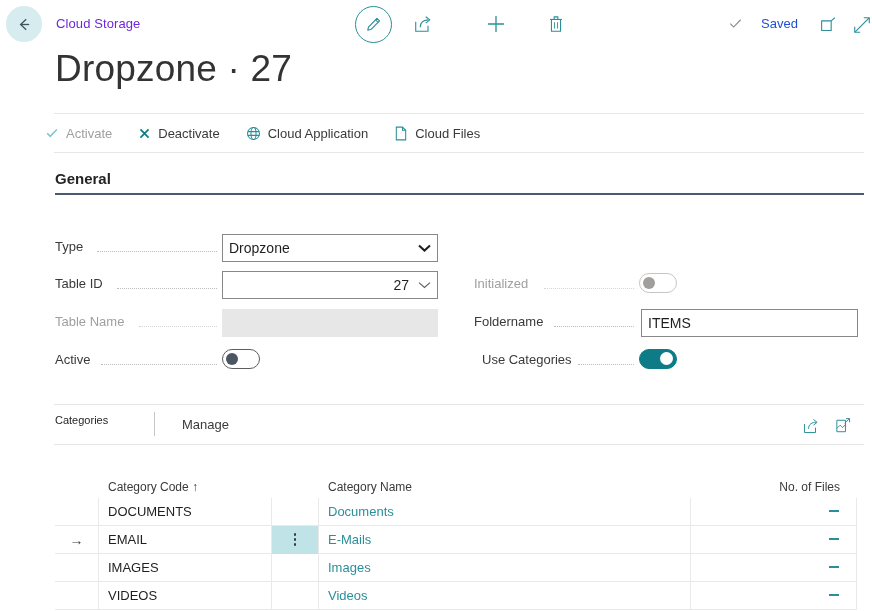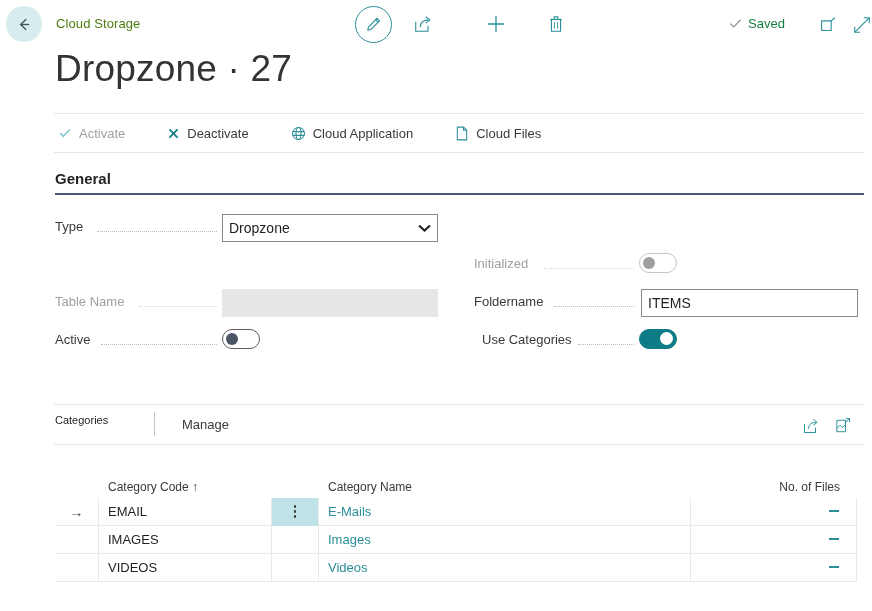--- a/index.html
+++ b/index.html
@@ -32,21 +32,21 @@
     background: #d6ecef;
     display: flex; align-items: center; justify-content: center;
     cursor: pointer;
   }
   .back-btn svg { display: block; }
 
   .breadcrumb {
     position: absolute;
     left: 56px; top: 16px;
     font-size: 13px;
-    color: #4d7c0f;
+    color: #6d28d9;
     letter-spacing: .1px;
   }
 
   .pencil-btn {
     position: absolute;
     left: 355px; top: 6px;
     width: 37px; height: 37px;
     border-radius: 50%;
     border: 1.2px solid #2a8f99;
     display: flex; align-items: center; justify-content: center;
@@ -62,22 +62,22 @@
     cursor: pointer;
   }
   .ticon-share  { left: 410px; }
   .ticon-plus   { left: 483px; }
   .ticon-trash  { left: 543px; }
 
   .saved {
     position: absolute;
     left: 728px; top: 16px;
     font-size: 13px;
-    color: #15803d;
-    display: flex; align-items: center; gap: 5px;
+    color: #1d4ed8;
+    display: flex; align-items: center; gap: 18px;
   }
   .saved .chk { display: block; }
   .ticon-newwin { left: 815px; top: 12px; }
   .ticon-expand { left: 849px; top: 12px; }
 
   
   .page-title {
     position: absolute;
     left: 55px; top: 48px;
     font-size: 37px;
@@ -89,25 +89,25 @@
 
   
   .actionbar-top-rule {
     position: absolute;
     left: 54px; top: 113px;
     width: 810px; height: 1px;
     background: #e6e6e6;
   }
   .actionbar {
     position: absolute;
-    left: 58px; top: 118px;
+    left: 45px; top: 118px;
     height: 30px;
     display: flex;
     align-items: center;
-    gap: 16px;
+    gap: 0px;
   }
   .act {
     display: flex; align-items: center;
     gap: 7px;
     font-size: 13px;
     cursor: pointer;
     margin-right: 26px;
     white-space: nowrap;
     color: #3b3a39;
   }
@@ -127,21 +127,21 @@
     font-weight: bold;
     color: #252423;
   }
   .sec-rule {
     position: absolute;
     left: 55px; top: 193px;
     width: 809px; height: 1.5px;
     background: #4b5a72;
   }
 
-  .field-row { position: absolute; height: 28px; }
+  .field-row { position: absolute; height: 28px; margin-top: 20px; }
   .flabel {
     position: absolute;
     top: 5px;
     font-size: 13px;
     color: #3b3a39;
     white-space: nowrap;
   }
   .flabel.dim { color: #a19f9d; }
   .leader {
     position: absolute;
@@ -434,20 +434,32 @@
     <div class="inp" style="left:167px; width:216px;">
       <span>Dropzone</span>
       <span class="chev">
         <svg width="13" height="8" viewBox="0 0 13 8">
             <path d="M1 1.4 L6.5 6.6 L12 1.4" fill="none" stroke="#201f1e" stroke-width="2"></path>
           </svg>
       </span>
     </div>
   </div>
 
+  <div class="field-row" style="left:55px; top:251px; width:383px;">
+    <span class="flabel" style="left:0;">Table ID</span>
+    <span class="leader" style="left:62px; width:100px;"></span>
+    <div class="inp" style="left:167px; width:216px;">
+      <span class="val-right">27</span>
+      <span class="chev">
+        <svg width="13" height="8" viewBox="0 0 13 8">
+            <path d="M1 1.6 L6.5 6.4 L12 1.6" fill="none" stroke="#605e5c" stroke-width="1.1"></path>
+          </svg>
+      </span>
+    </div>
+  </div>
 
   <div class="field-row" style="left:55px; top:289px; width:383px;">
     <span class="flabel dim" style="left:0;">Table Name</span>
     <span class="leader dim" style="left:84px; width:78px;"></span>
     <div class="inp readonly" style="left:167px; width:216px;">
       <span></span>
     </div>
   </div>
 
   <div class="field-row" style="left:55px; top:327px; width:383px;">
@@ -507,20 +519,29 @@
   <div class="grid">
 
     <div class="grid-head">
       <div class="gh c-arrow"></div>
       <div class="gh c-code">Category Code ↑</div>
       <div class="gh c-menu"></div>
       <div class="gh c-name">Category Name</div>
       <div class="gh c-files">No. of Files</div>
     </div>
 
+    <div class="grow">
+      <div class="gcell c-arrow"></div>
+      <div class="gcell c-code">DOCUMENTS</div>
+      <div class="gcell c-menu"></div>
+      <div class="gcell c-name">Documents</div>
+      <div class="gcell c-files">
+          <span class="dashval"></span>
+        </div>
+    </div>
 
     <div class="grow selected">
       <div class="gcell c-arrow">
         <span class="sel-arrow">→</span>
       </div>
       <div class="gcell c-code">EMAIL</div>
       <div class="gcell c-menu">
         <span class="kebab">
             <i></i>
             <i></i>

